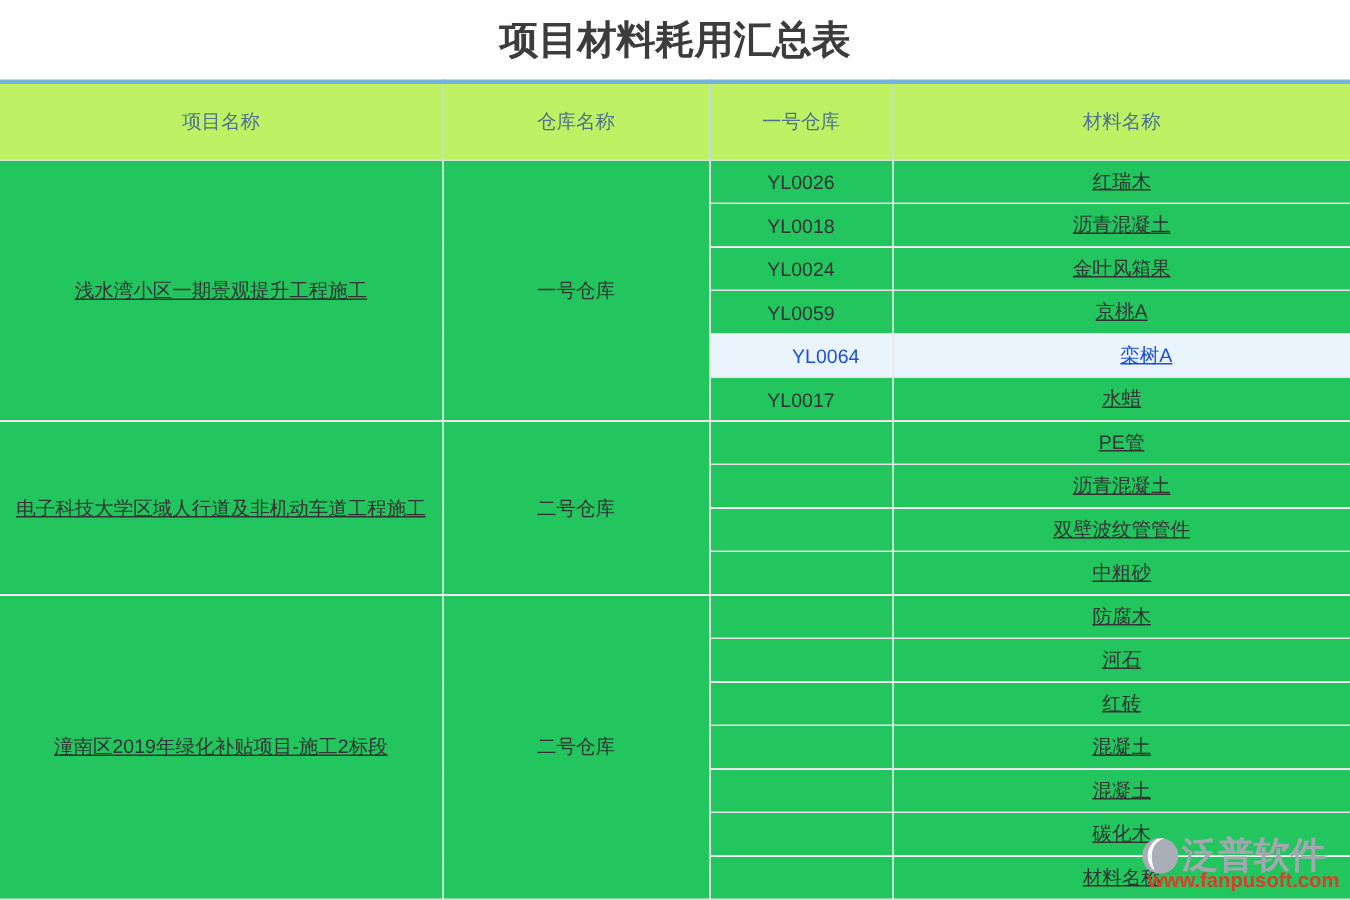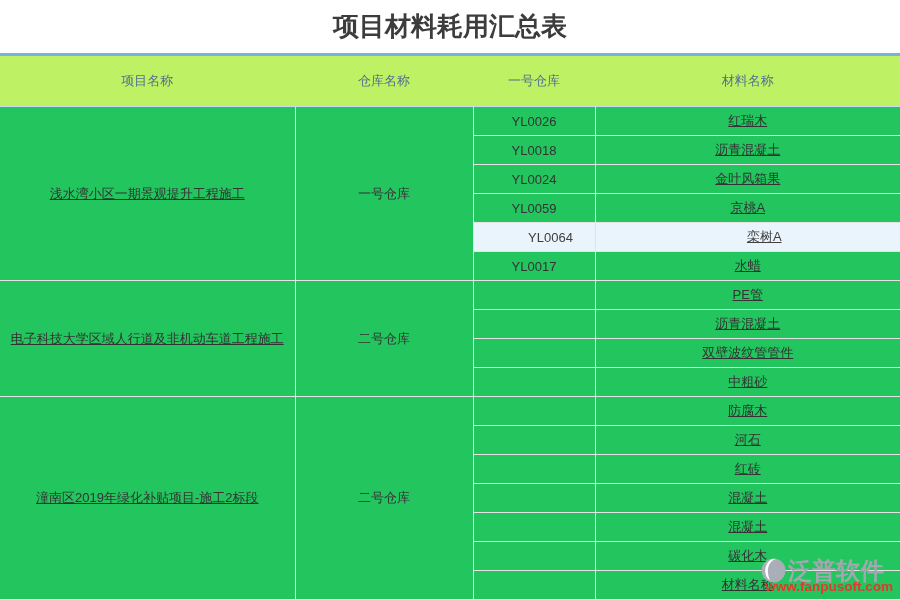--- a/index.html
+++ b/index.html
@@ -24,21 +24,21 @@
   table.summary thead th:last-child { border-right:none; }
   table.summary tbody td {
     height:28px; padding:0; font-size:13px; text-align:center; color:#333;
     border-bottom:1px solid #e4e4e4; border-right:1px solid #e4e4e4;
     background:#22c55e; overflow:hidden; white-space:nowrap;
   }
   table.summary tbody td:last-child { border-right:none; }
   td.cell-project, td.cell-name { color:#3e87d8; cursor:pointer;text-decoration:underline; }
   td.cell-warehouse, td.cell-code { color:#333; }
   tr.hl td.cell-code, tr.hl td.cell-name {
-    background:#e9f4fd; color:#404040;padding-left:33px;
+    background:#e9f4fd; color:#1d4ed8;padding-left:33px;
   }
   
   .watermark { position:absolute; right:7px; bottom:6px; width:132px; pointer-events:none; }
   .wm-top { display:flex; align-items:flex-start; height:26px; }
   .wm-logo { width:25px; height:25px; flex:0 0 25px; margin-right:2px; }
   .wm-brand {
     font-size:24px; font-weight:bold; color:#a2a7b0; letter-spacing:0px;
     line-height:26px; white-space:nowrap;
   }
   .wm-url {

